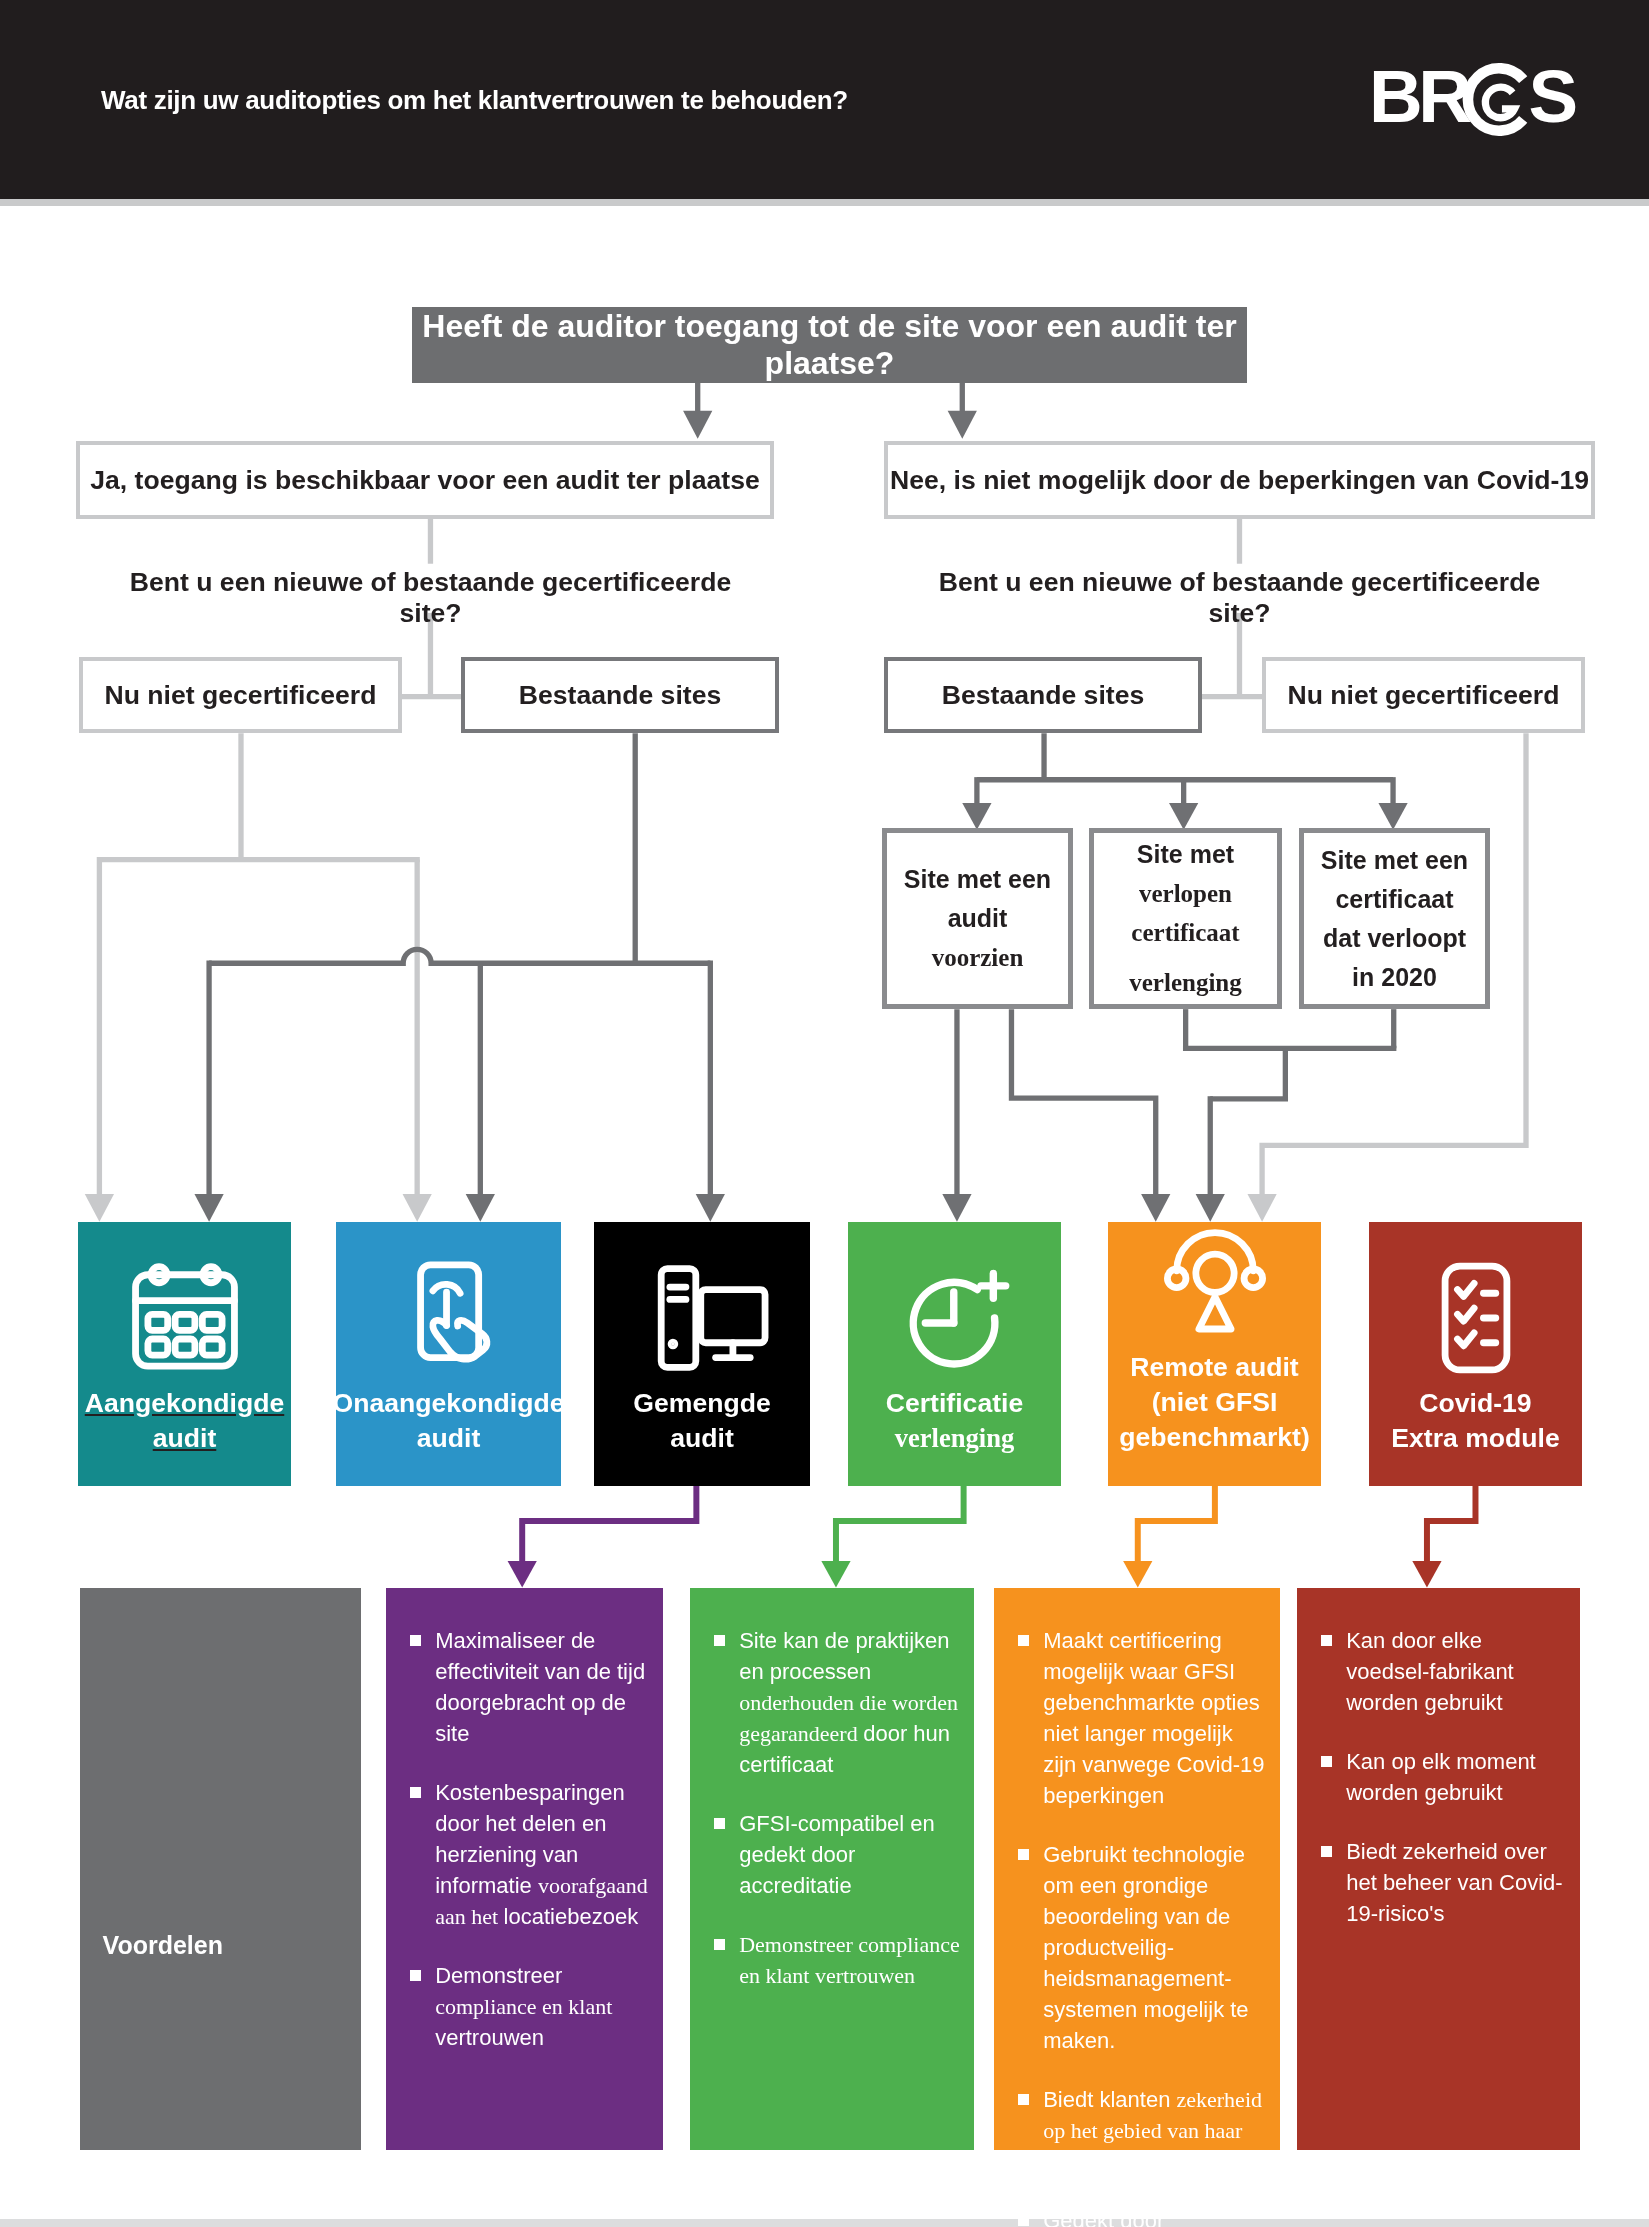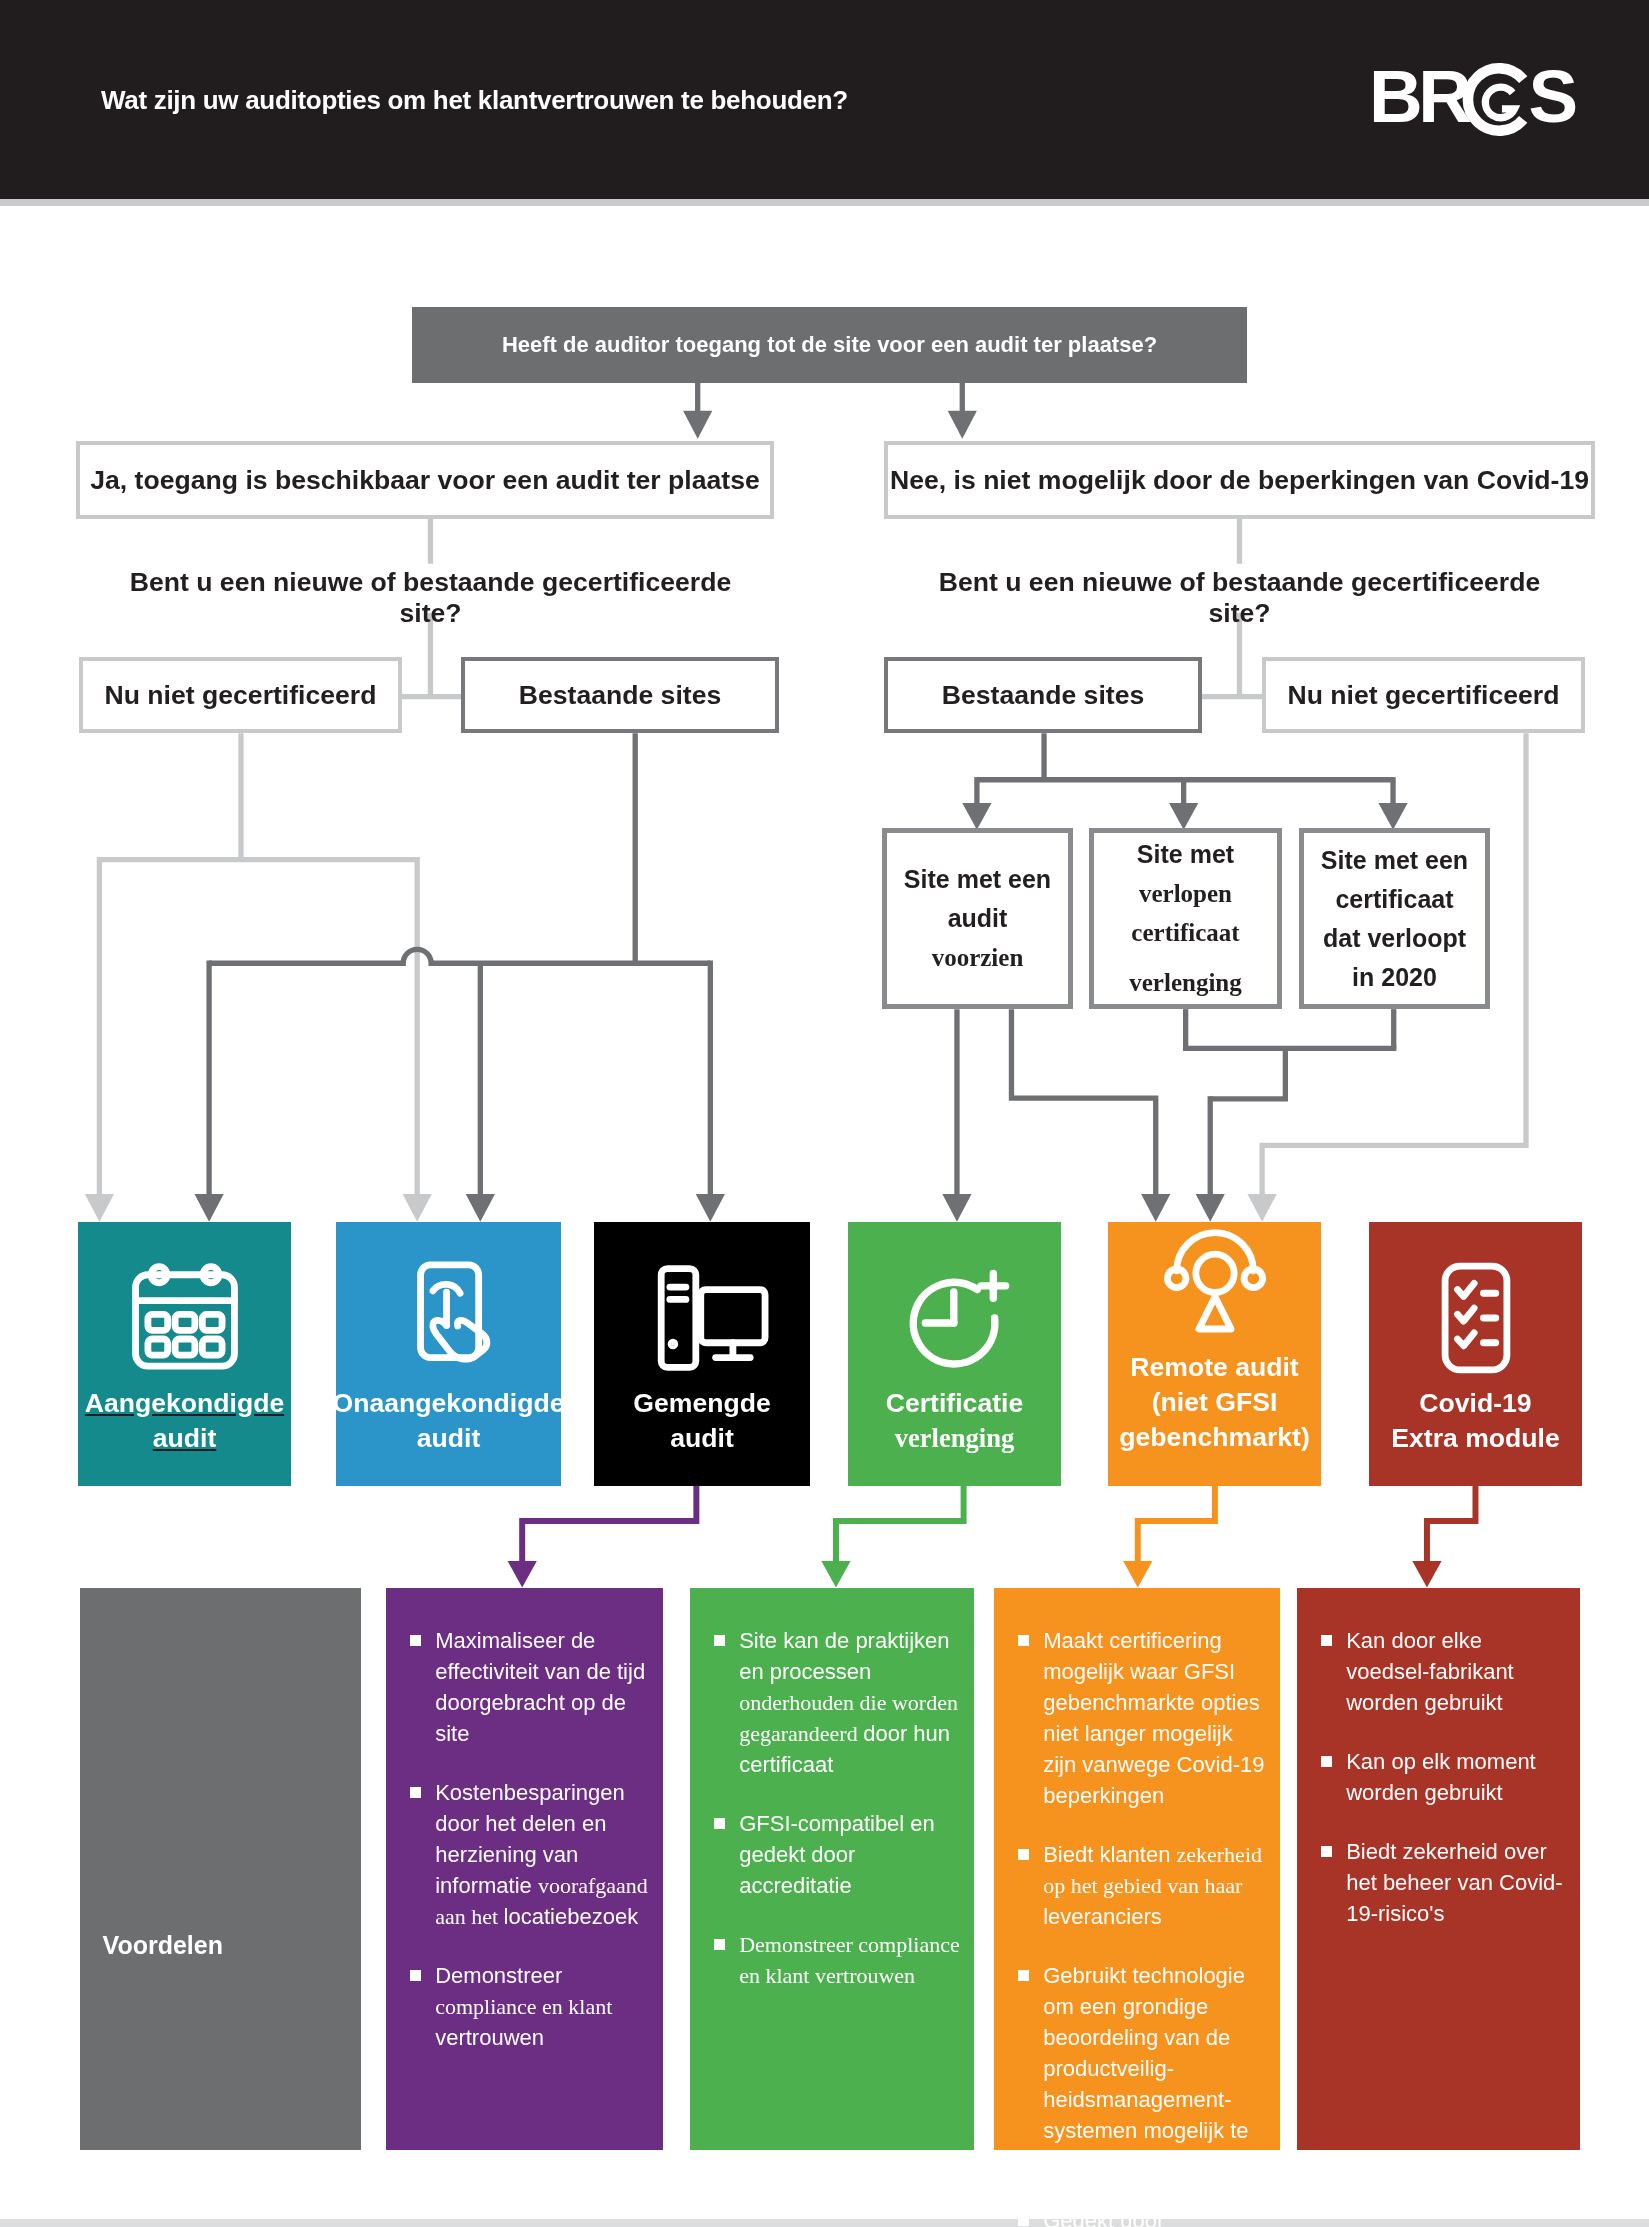--- a/index.html
+++ b/index.html
@@ -10,21 +10,21 @@
   .hdr-edge{position:absolute;left:0;top:199px;width:1650px;height:6.6px;background:#c9cacb;}
   .hdr-title{position:absolute;left:101px;top:85px;font-size:26px;font-weight:bold;color:#ffffff;letter-spacing:-0.3px;}
   .logo{position:absolute;right:55px;top:53px;}
   
   .fbox{position:absolute;background:#ffffff;display:flex;align-items:center;justify-content:center;
         text-align:center;font-weight:bold;font-size:26.6px;box-sizing:border-box;}
   .b-light{border:4.7px solid #c8c9cb;}
   .b-dark{border:4.7px solid #77787b;}
   .b-site{border:5.3px solid #8a8b8e;font-size:25px;}
   .qgrey{position:absolute;background:#6d6e70;color:#ffffff;display:flex;align-items:center;justify-content:center;
-         font-weight:bold;font-size:22px;text-align:center;}
+         font-weight:bold;font-size:32px;text-align:center;}
   .qtext{position:absolute;font-weight:bold;font-size:26.6px;text-align:center;}
   
   .card{position:absolute;top:1222px;height:264px;display:flex;flex-direction:column;align-items:center;box-sizing:border-box;}
   .card .icon{margin-top:28px;width:136px;height:136px;flex:0 0 auto;}
   .card-label{margin-top:auto;margin-bottom:31px;text-align:center;color:#ffffff;font-size:26.6px;font-weight:600;}
   .card-label .tline{line-height:35px;}
   
   .site-lines{width:100%;}
   .site-lines .tline{line-height:39px;}
   .tline .serif{font-family:"Liberation Serif","DejaVu Serif",serif;}
@@ -335,25 +335,25 @@
       </div>
   </div>
   <div class="ben above" style="left: 994px; width: 286px; background-color: rgb(246, 146, 30);">
     <div class="blist">
         <div class="bullet">
           <span class="bsq"></span>
           <span class="btxt"><span>Maakt certificering mogelijk waar GFSI gebenchmarkte opties niet langer mogelijk zijn vanwege Covid-19 beperkingen</span></span>
         </div>
         <div class="bullet">
           <span class="bsq"></span>
+          <span class="btxt"><span>Gebruikt technologie om een grondige beoordeling van de productveilig-heidsmanagement-systemen mogelijk  te maken.</span></span>
+        </div>
+        <div class="bullet">
+          <span class="bsq"></span>
           <span class="btxt"><span>Biedt klanten </span><span class="serif">zekerheid op het gebied van haar </span><span>leveranciers</span></span>
-        </div>
-        <div class="bullet">
-          <span class="bsq"></span>
-          <span class="btxt"><span>Gebruikt technologie om een grondige beoordeling van de productveilig-heidsmanagement-systemen mogelijk  te maken.</span></span>
         </div>
         <div class="bullet">
           <span class="bsq"></span>
           <span class="btxt"><span>Gedekt door accreditatie</span></span>
         </div>
       </div>
   </div>
   <div class="ben above" style="left: 1297px; width: 283px; background-color: rgb(168, 52, 39);">
     <div class="blist">
         <div class="bullet">

